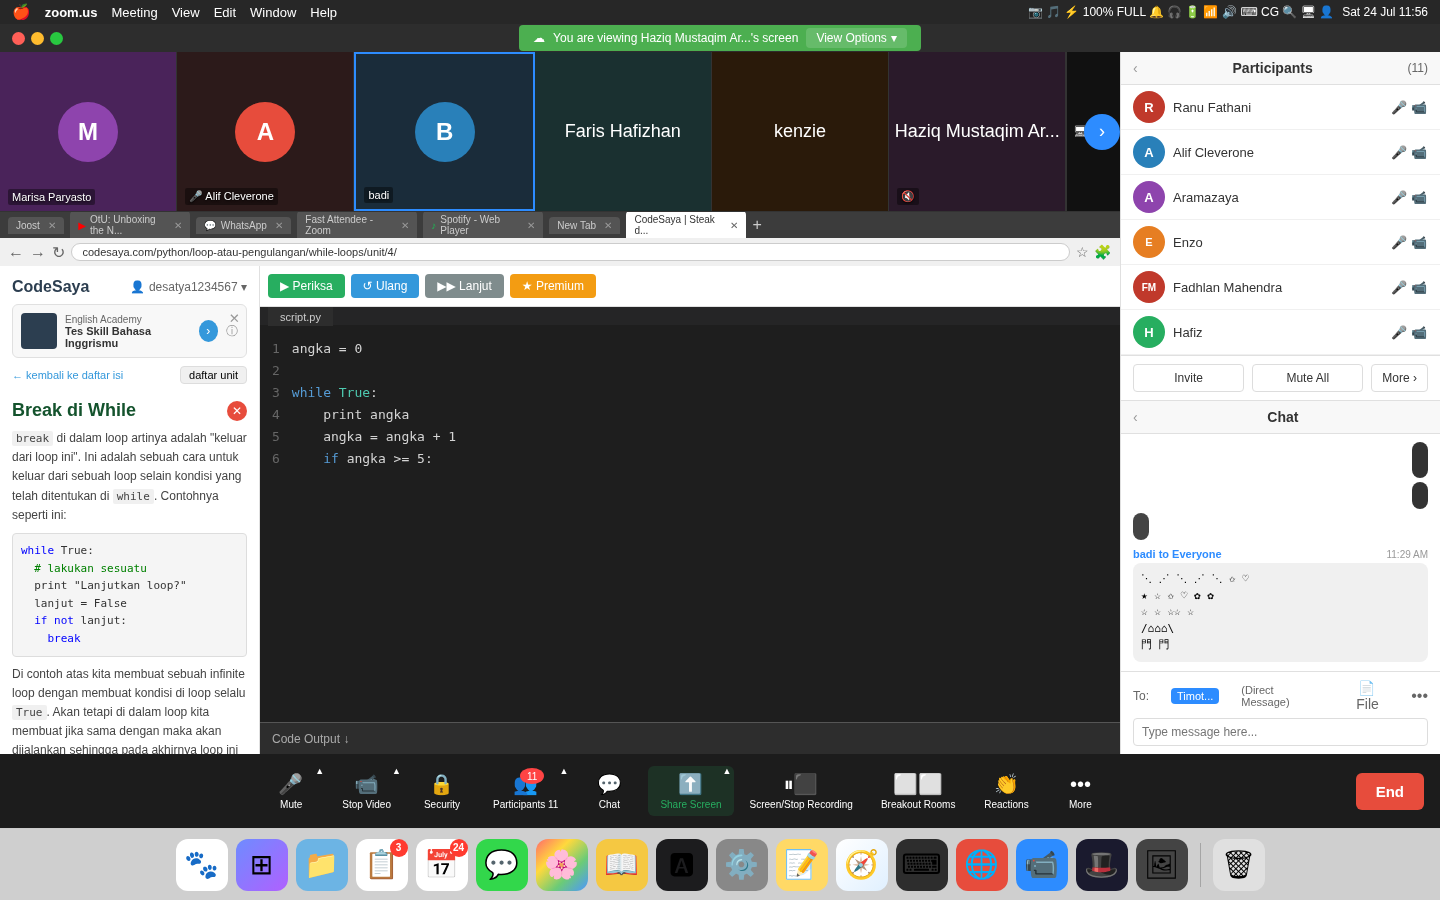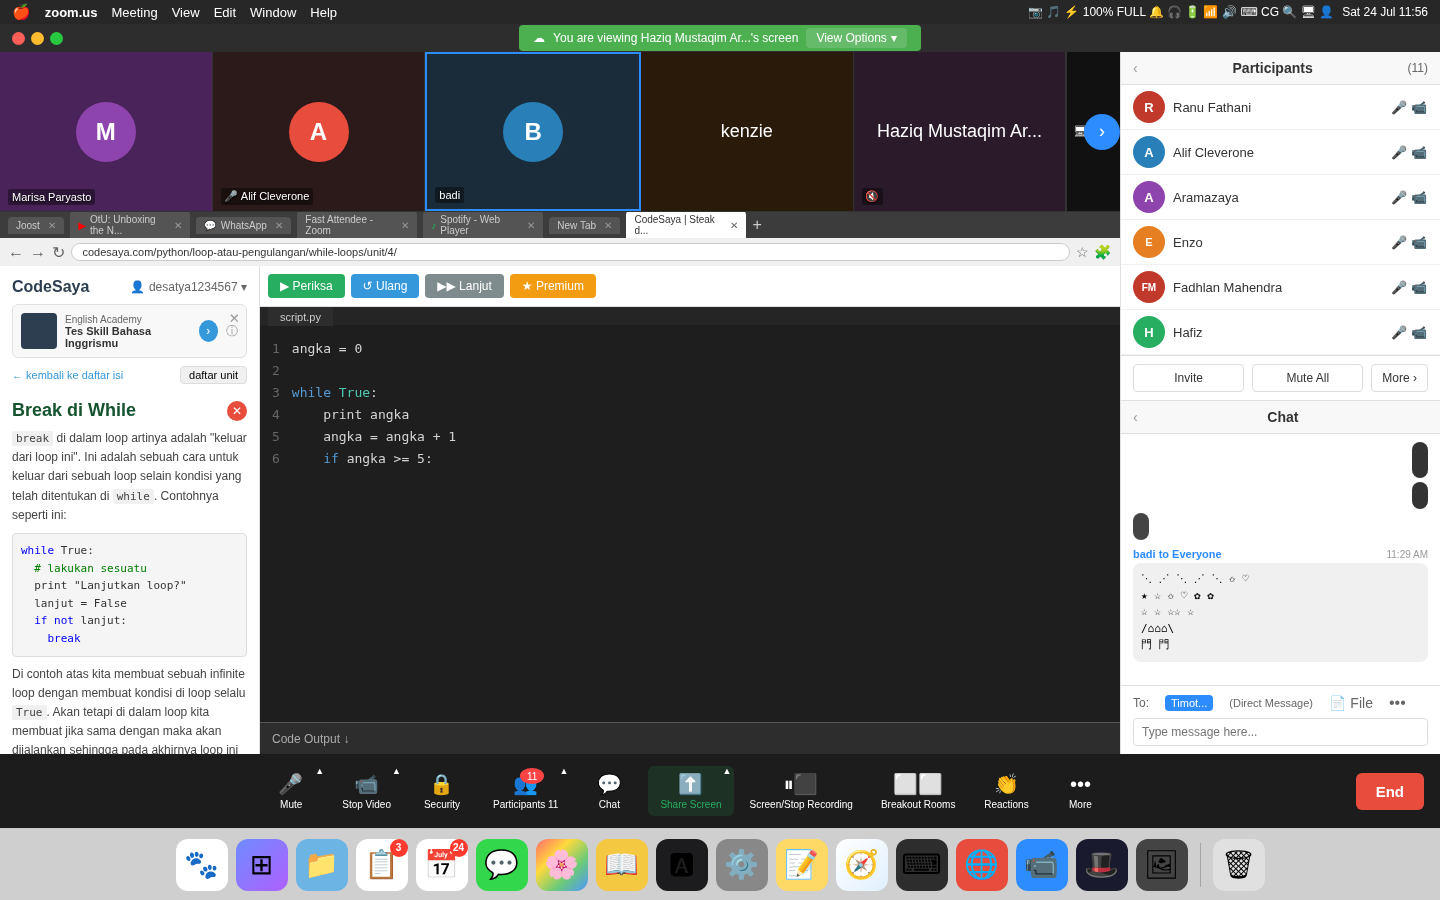--- a/index.html
+++ b/index.html
@@ -207,21 +207,21 @@
     }
     .chat-title { font-size: 14px; font-weight: 600; color: #333; flex: 1; text-align: center; }
     .chat-messages { flex: 1; overflow-y: auto; padding: 8px 12px; background: #fff; }
     .chat-sender { font-size: 11px; color: #2d8cff; font-weight: 600; }
     .chat-time { font-size: 10px; color: #999; float: right; }
 
     .chat-input-area {
       border-top: 1px solid #e0e0e0; padding: 8px 12px; background: #fff;
     }
     .chat-to-row {
-      display: flex; align-items: center; gap: 16px; margin-bottom: 6px; font-size: 12px; color: #666;
+      display: flex; align-items: center; gap: 22px; margin-bottom: 6px; font-size: 12px; color: #666;
     }
     .chat-to-select {
       background: #2d8cff; color: #fff; border: none; border-radius: 4px;
       font-size: 11px; padding: 2px 6px; cursor: pointer;
     }
     .chat-dm-label { color: #666; font-size: 11px; }
     .chat-file-btn { color: #666; cursor: pointer; background: none; border: none; font-size: 14px; }
     .chat-more-btn { color: #666; cursor: pointer; background: none; border: none; font-size: 16px; }
     .chat-type-input {
       width: 100%; border: 1px solid #ddd; border-radius: 4px; padding: 6px 8px;
@@ -338,20 +338,25 @@
         </div>
       </div>
 
       <div class="video-thumb active" style="background:#1a2c3a;">
         <div class="thumb-img-bg">
           <div class="video-avatar" style="background:#2980b9;">B</div>
         </div>
         <div class="video-thumb-label">badi</div>
       </div>
 
+      <div class="video-thumb" style="background:#1a3030;">
+        <div class="thumb-img-bg">
+          <span class="video-name-only">Faris Hafizhan</span>
+        </div>
+      </div>
 
       <div class="video-thumb" style="background:#2a1a0a;">
         <div class="thumb-img-bg">
           <span class="video-name-only">kenzie</span>
         </div>
       </div>
 
       <div class="video-thumb" style="background:#2a1a2a;">
         <div class="thumb-img-bg">
           <span class="video-name-only">Haziq Mustaqim Ar...</span>

